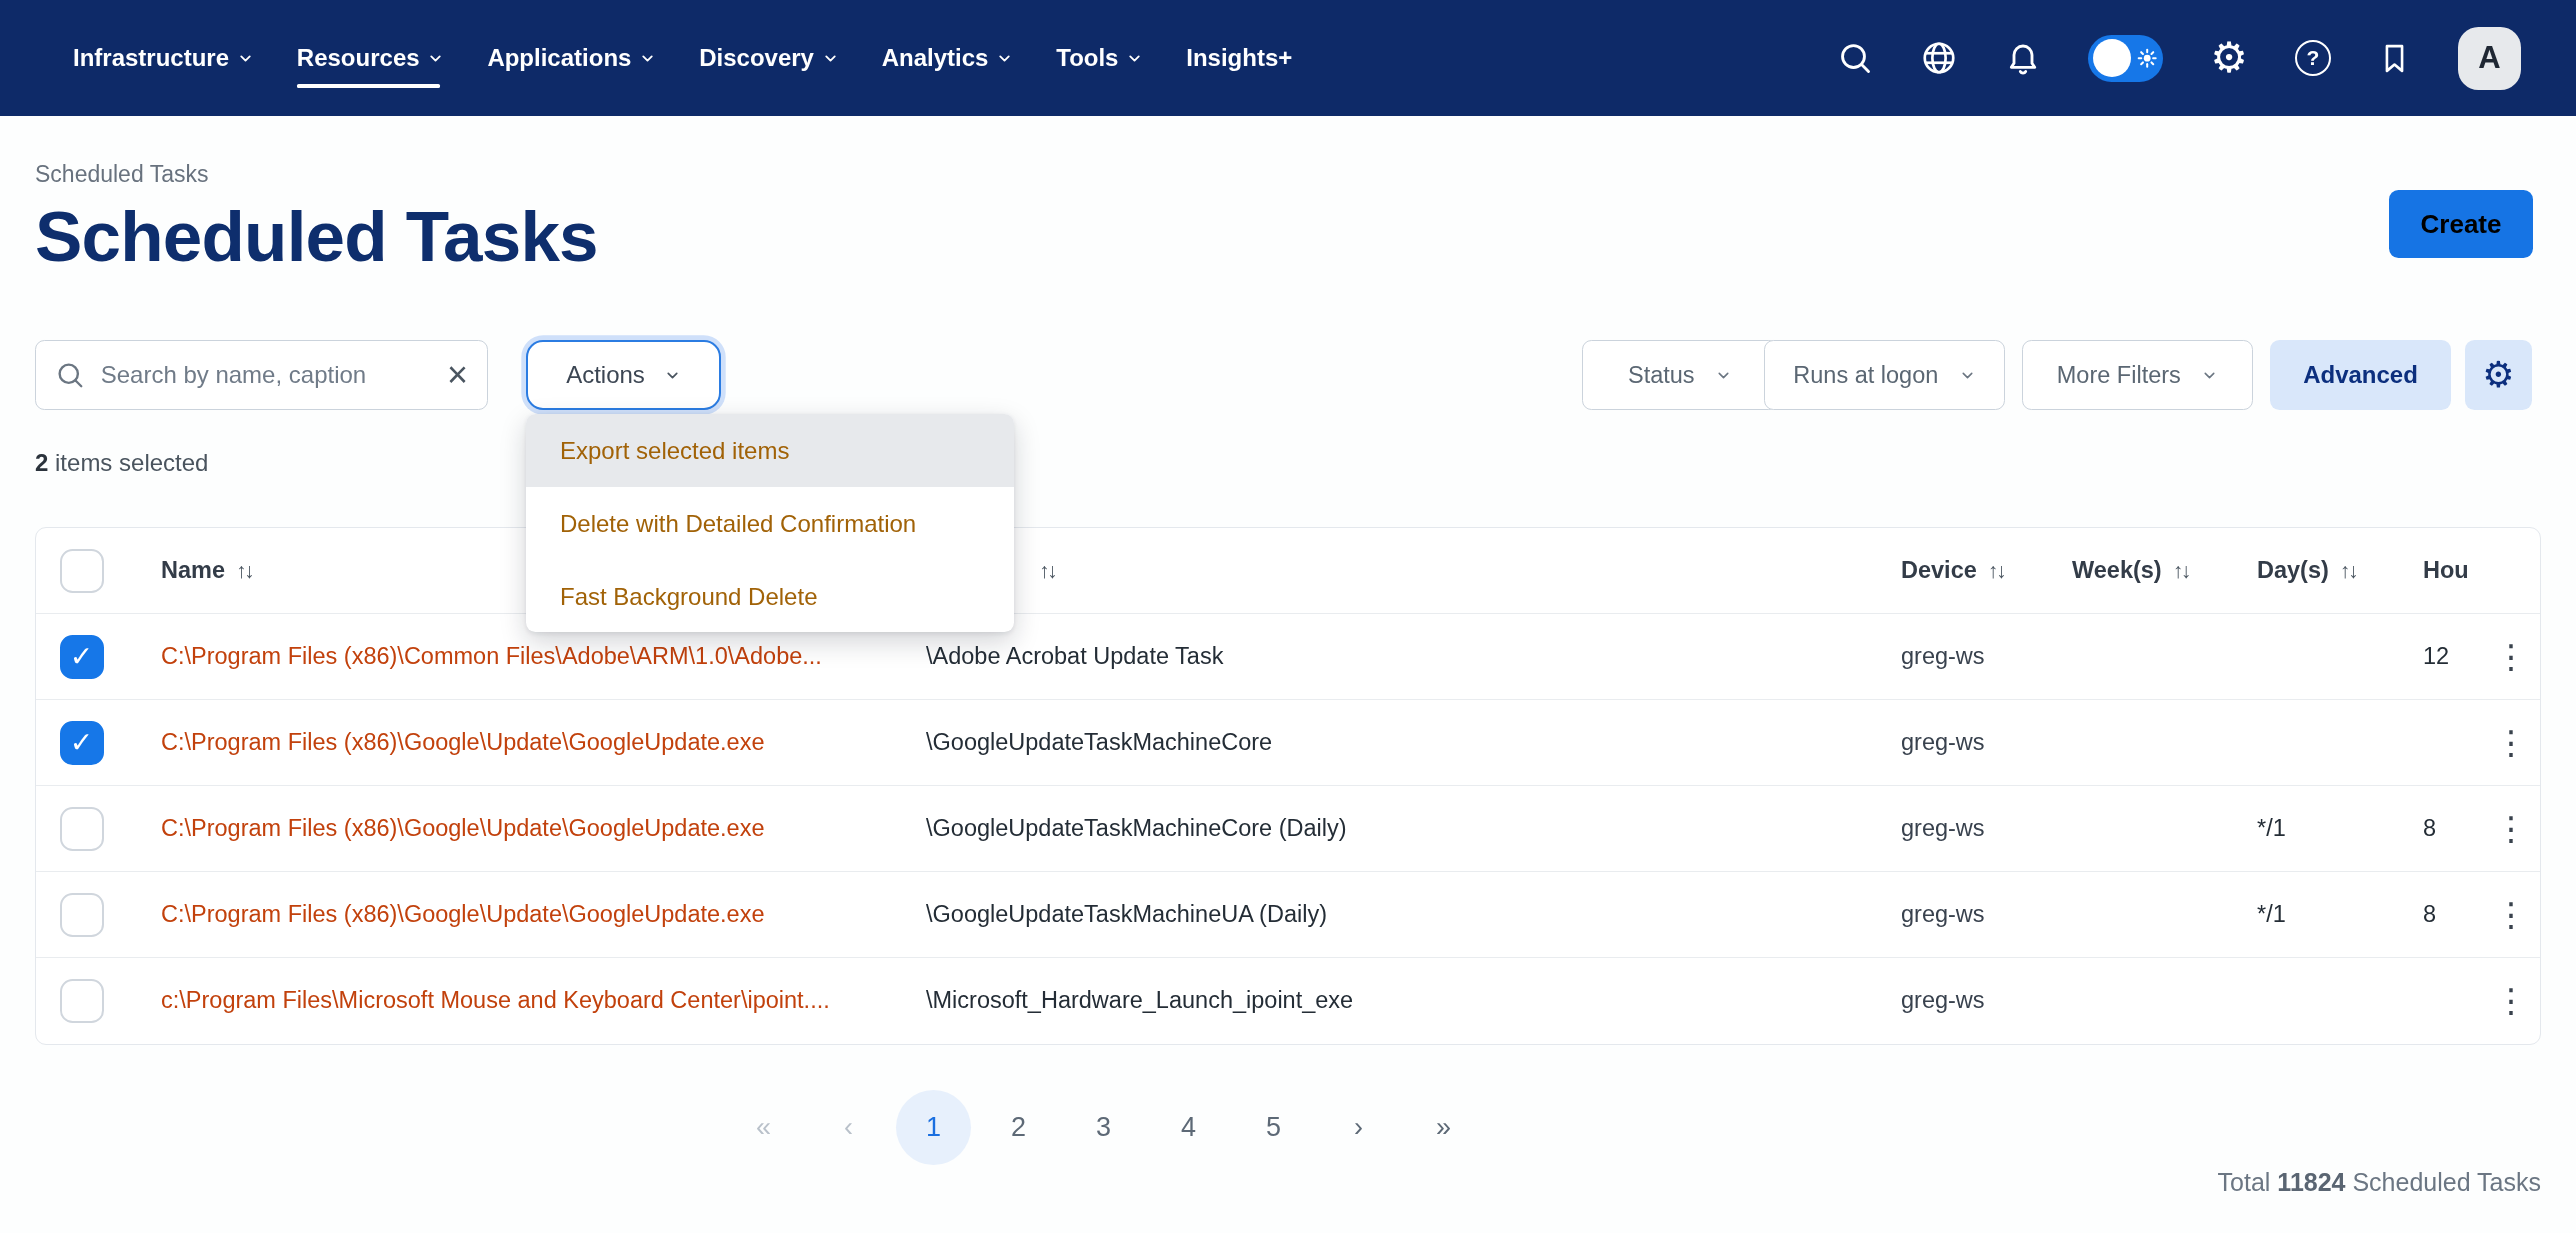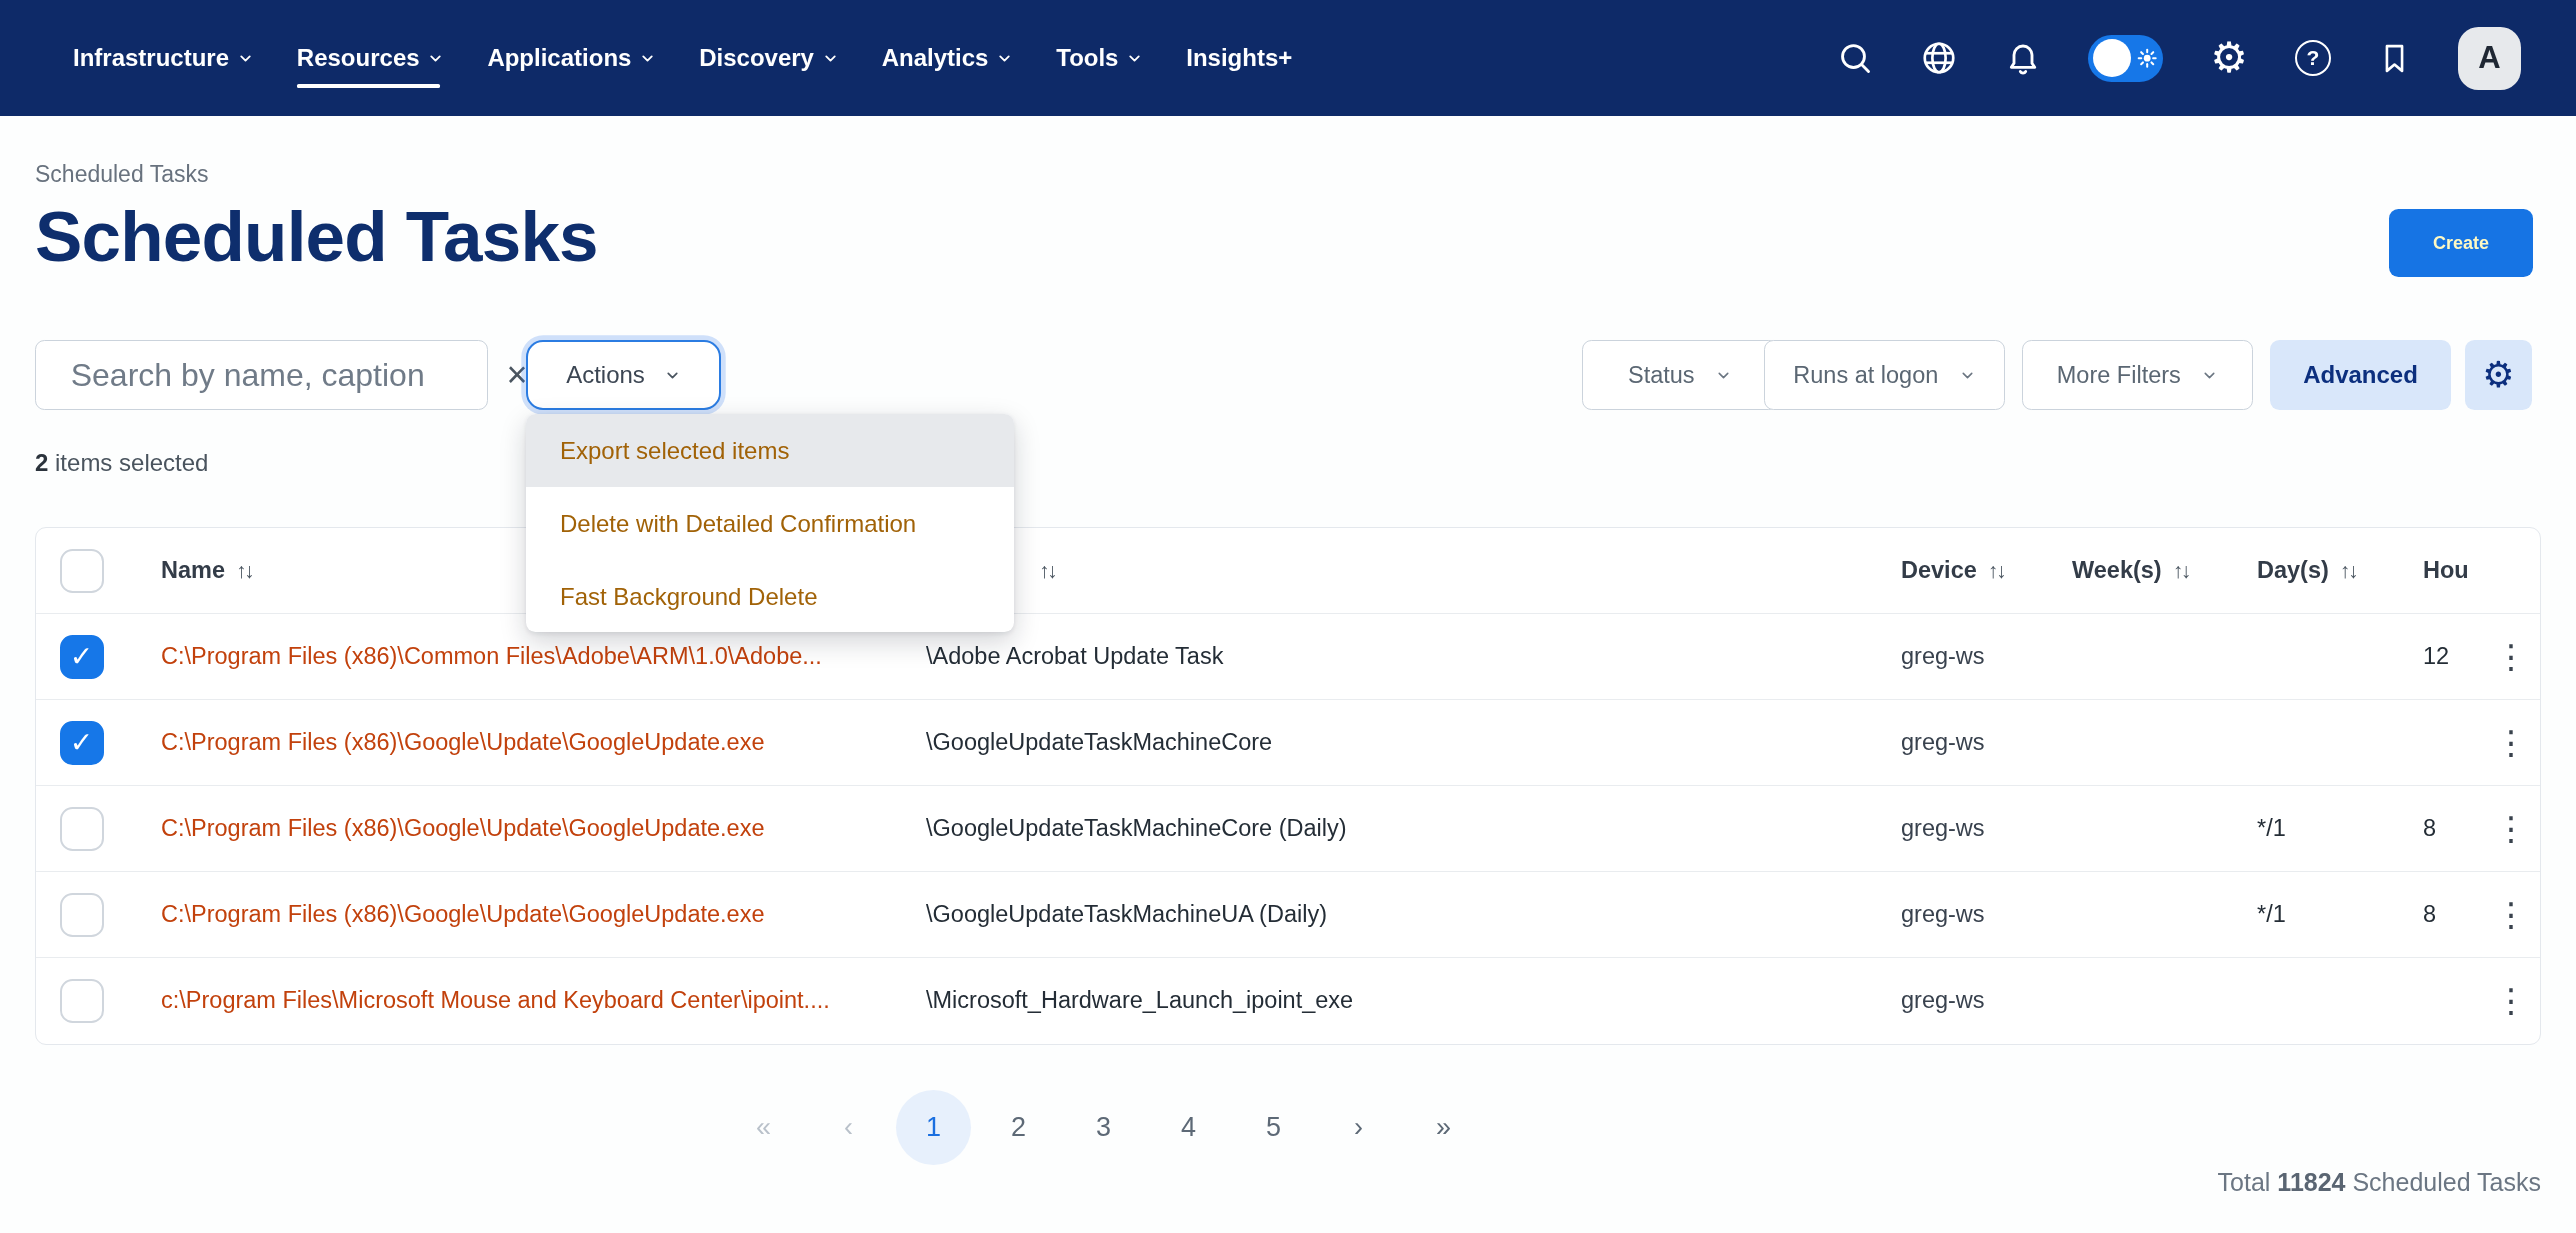--- a/index.html
+++ b/index.html
@@ -34,30 +34,30 @@
   .toggle-sun { position:absolute; right:6.3px; top:13.3px; }
   .avatar { width:63px; height:63px; border-radius:20.4px; background:#E7E9EC; color:#1F2733;
             display:flex; align-items:center; justify-content:center;
             font-size:31px; font-weight:700; cursor:pointer; }
 
   
   .main { position:relative; width:2576px; height:1117px; background:#FDFEFE; }
   .breadcrumb { position:absolute; left:35px; top:45px; font-size:23px; color:#68727E; }
   .page-title { position:absolute; left:35px; top:82px; font-size:71px; font-weight:800;
                 letter-spacing:-0.8px; color:#0E2E6D; line-height:1.1; }
-  .create-btn { position:absolute; left:2389px; top:93px; width:144px; height:68px;
-                background:#1674E4; color:#fef9c3; border:none; border-radius:9.4px;
-                font-size:18px; font-weight:600; cursor:pointer;
+  .create-btn { position:absolute; left:2389px; top:74px; width:144px; height:68px;
+                background:#1674E4; color:#000000; border:none; border-radius:9.4px;
+                font-size:26px; font-weight:600; cursor:pointer;
                 font-family:inherit; }
 
   
   .search-box { position:absolute; left:35px; top:224px; width:453px; height:70px;
                 border:1.6px solid #CBD3DC; border-radius:9.4px; background:#fff;
                 display:flex; align-items:center; padding:0 19px; gap:15.7px; }
-  .search-box input { flex:1; border:none; outline:none; font-size:32px; color:#8b5cf6;
+  .search-box input { flex:1; border:none; outline:none; font-size:24px; color:#8b5cf6;
                 font-family:inherit; background:transparent; }
   .search-box input::placeholder { color:#707B88; }
   .clear-x { font-size:36px; color:#4A5560; line-height:1; cursor:pointer; }
   .actions-btn { position:absolute; left:526px; top:224px; width:195px; height:70px;
                 background:#fff; border:2.4px solid #2B7CE2; border-radius:17px;
                 box-shadow:0 0 0 4.7px rgba(45,118,235,.22);
                 display:flex; align-items:center; justify-content:center; gap:19px;
                 font-size:24px; color:#3C4653; cursor:pointer; font-family:inherit; }
   .filter-btn { position:absolute; top:224px; height:70px; background:#fff;
                 border:1.6px solid #CBD3DC; border-radius:9.4px; font-size:23.5px; color:#5B6773;

